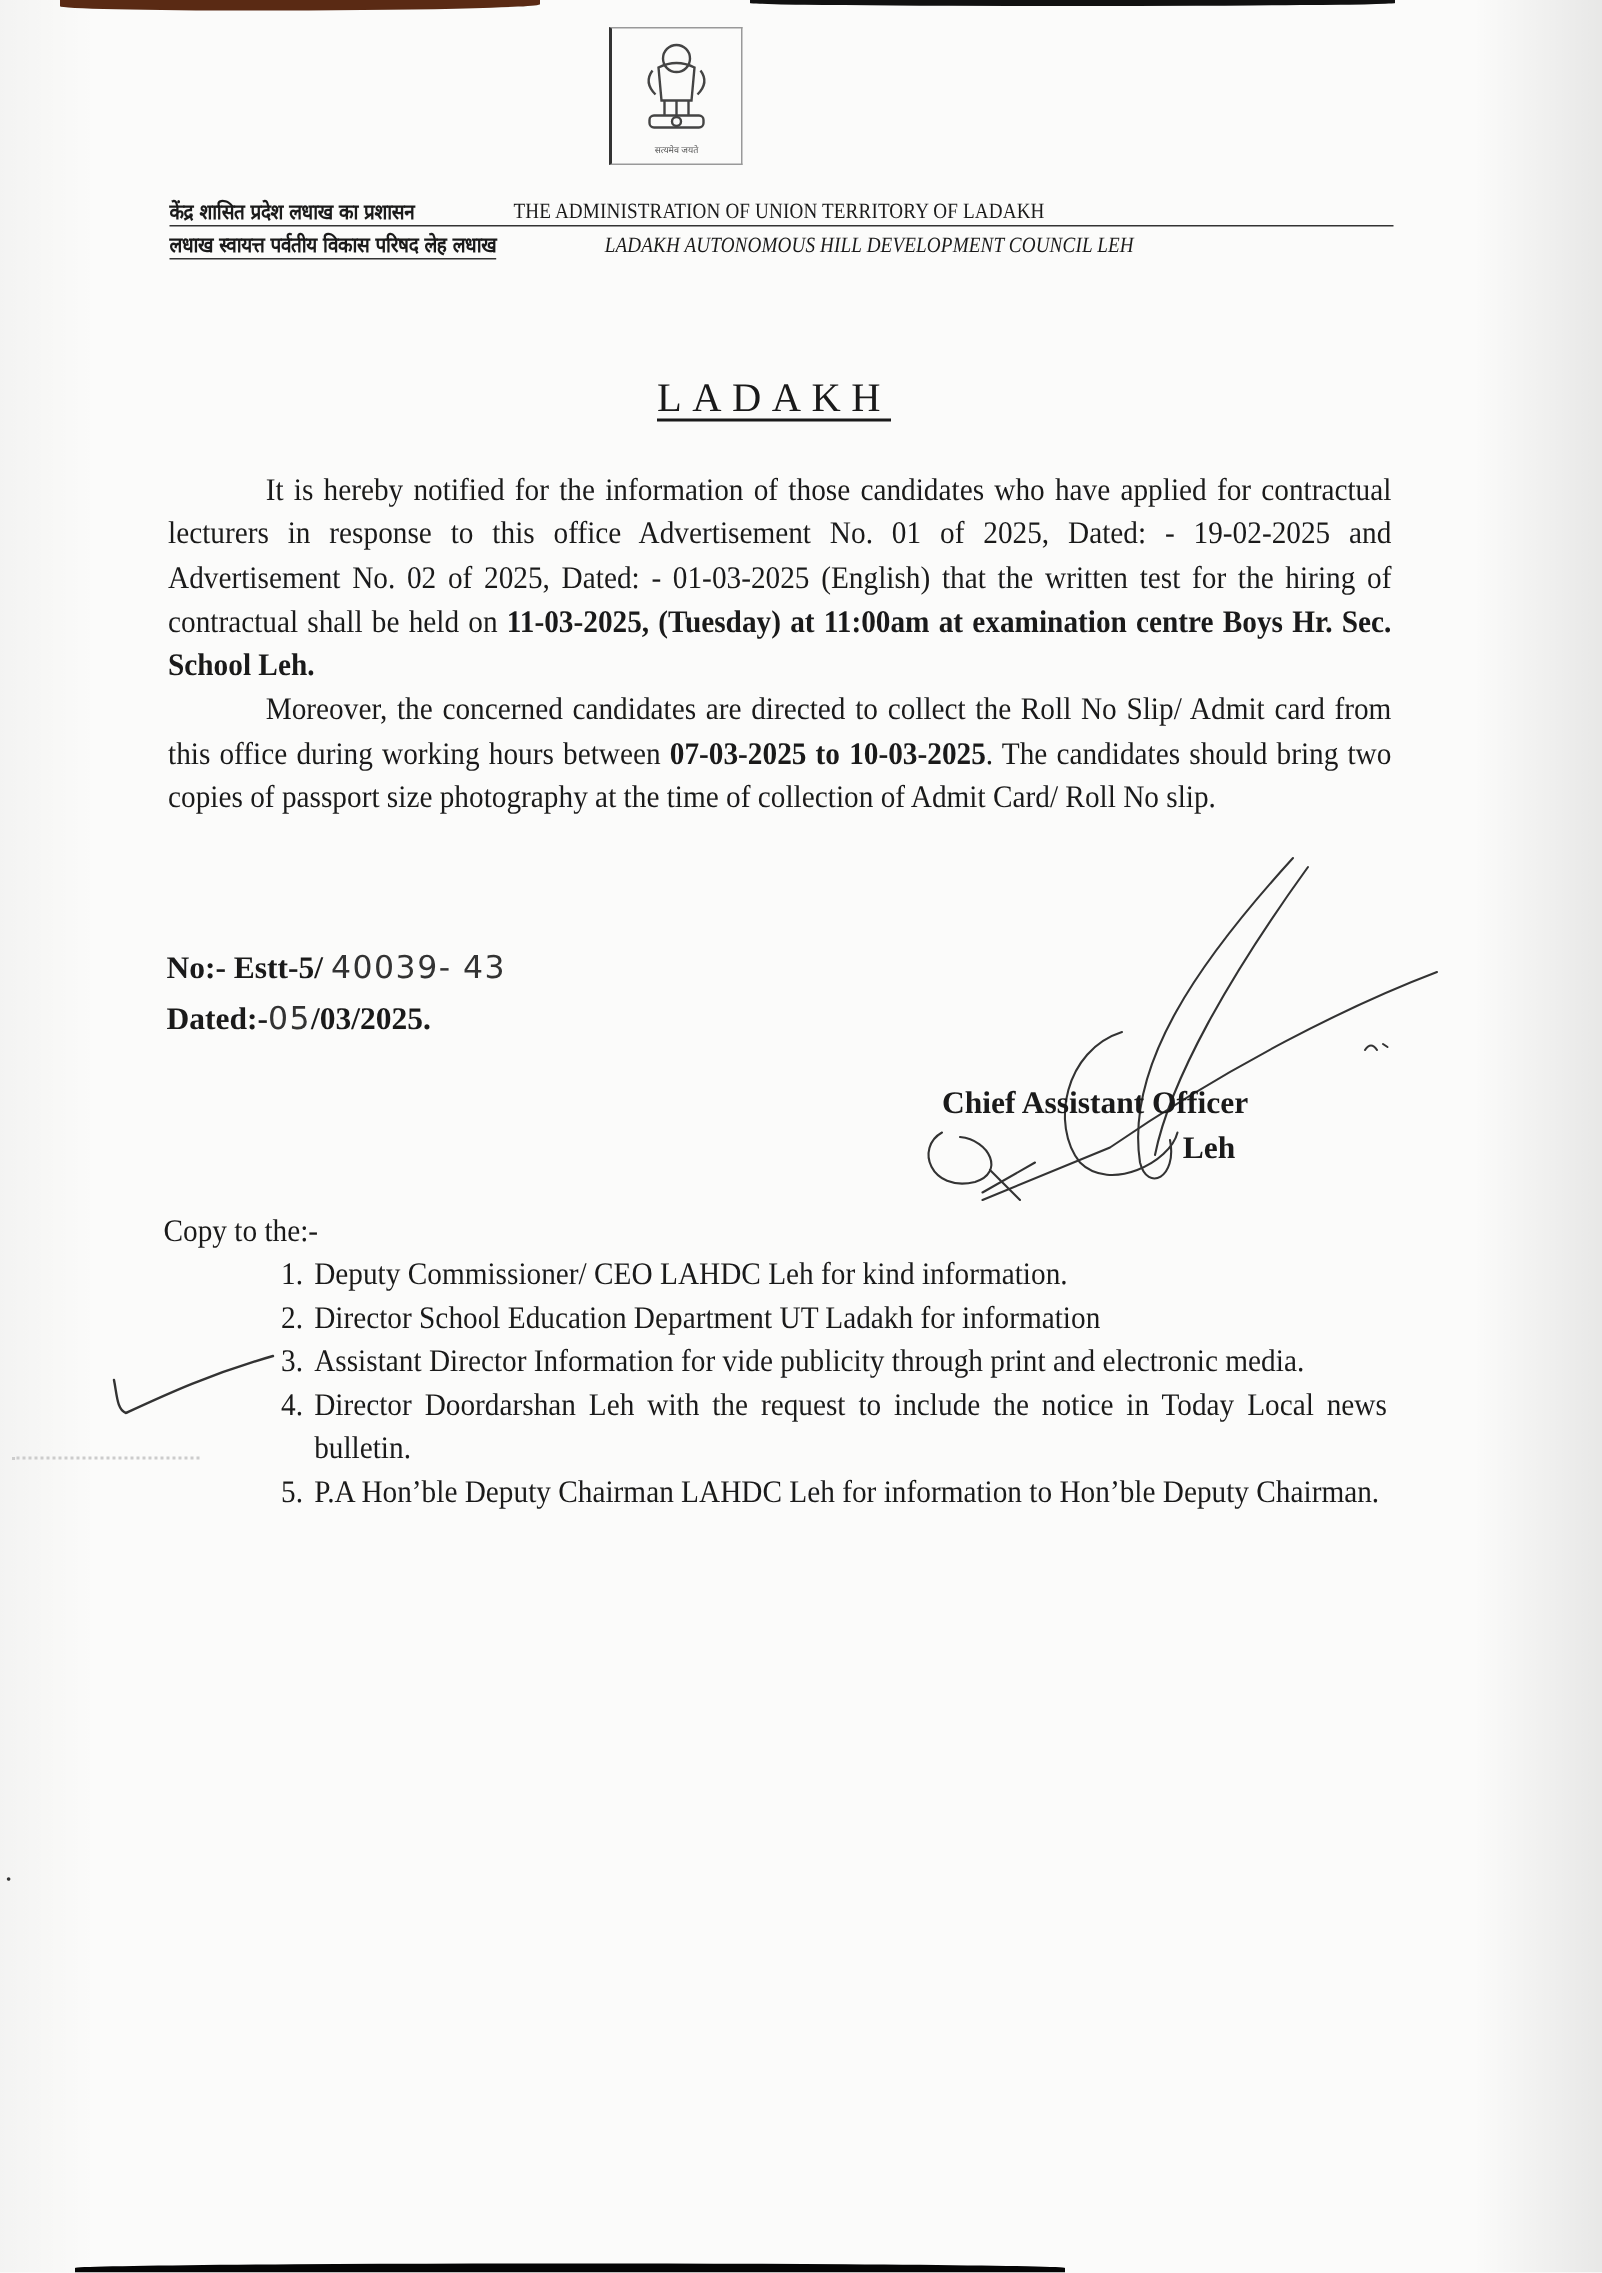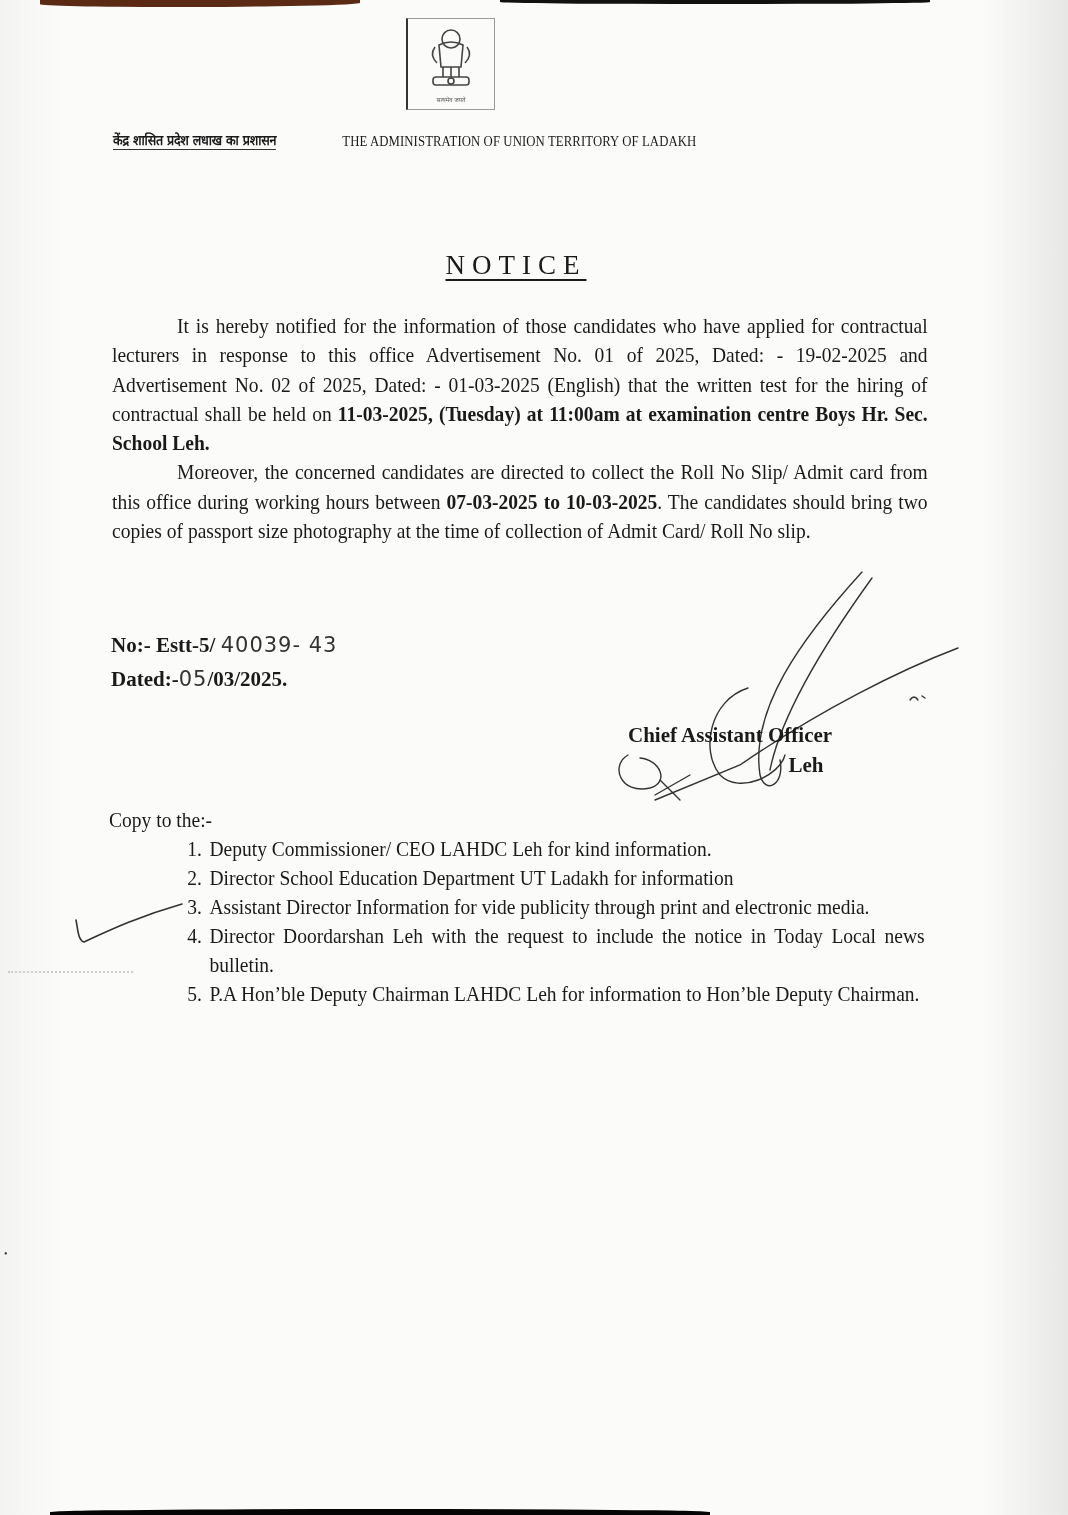--- a/index.html
+++ b/index.html
@@ -98,23 +98,27 @@
     </g>
   </svg>
   <span class="emblem-caption">सत्यमेव जयते</span>
 </div>
 
 <div class="letterhead">
   <div class="lh-row">
     <span class="hi">केंद्र शासित प्रदेश लधाख का प्रशासन</span>
     <span class="en">THE ADMINISTRATION OF UNION TERRITORY OF LADAKH</span>
   </div>
+  <div class="lh-row">
+    <span class="hi">लधाख स्वायत्त पर्वतीय विकास परिषद लेह लधाख</span>
+    <span class="en it">LADAKH AUTONOMOUS HILL DEVELOPMENT COUNCIL LEH</span>
+  </div>
 </div>
 
-<div class="notice-title">NOTICE</div>
+<div class="notice-title">LADAKH</div>
 
 <div class="body-text">
   <p><span>It is hereby notified for the information of those candidates who have applied for contractual lecturers in response to this office Advertisement No. 01 of 2025, Dated: - 19-02-2025 and Advertisement No. 02 of 2025, Dated: - 01-03-2025 (English) that the written test for the hiring of contractual shall be held on </span><b>11-03-2025, (Tuesday) at 11:00am at examination centre Boys Hr. Sec. School Leh.</b></p>
   <p><span>Moreover, the concerned candidates are directed to collect the Roll No Slip/ Admit card from this office during working hours between </span><b>07-03-2025 to 10-03-2025</b><span>. The candidates should bring two copies of passport size photography at the time of collection of Admit Card/ Roll No slip.</span></p>
 </div>
 
 <div class="ref-block">
   <div>
     <span>No:- Estt-5/</span>
     <span class="hand">40039- 43</span>

